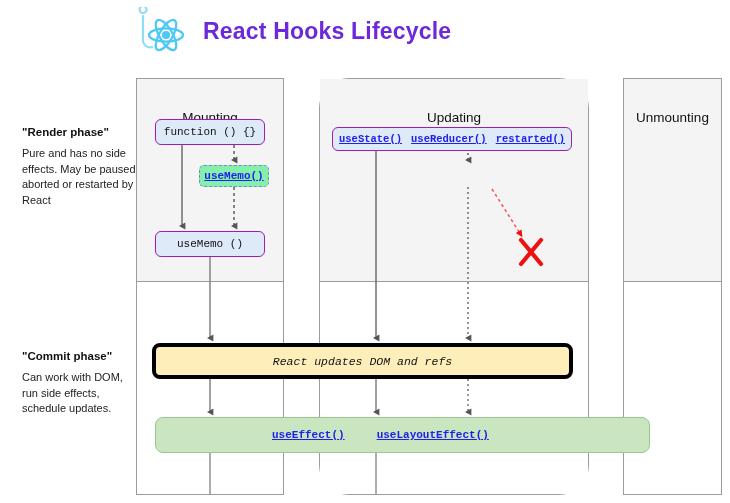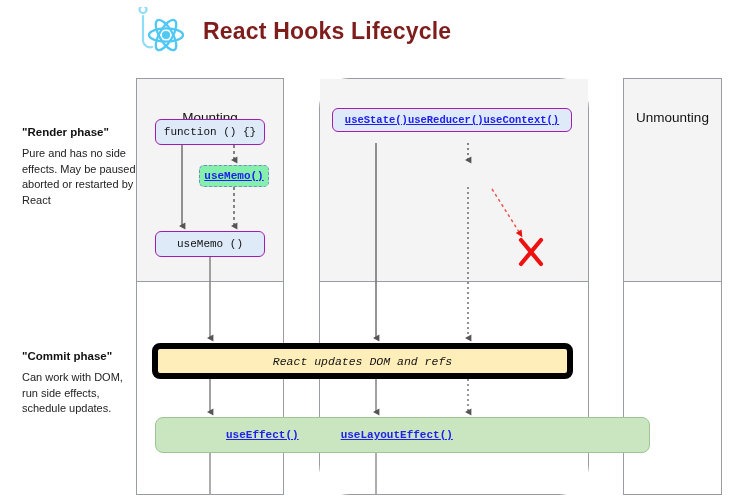--- a/index.html
+++ b/index.html
@@ -29,21 +29,21 @@
     position: absolute;
     left: 133px; top: 7px;
     width: 58px; height: 54px;
   }
   .title {
     position: absolute;
     left: 203px; top: 18px;
     font-size: 23px;
     font-weight: bold;
     letter-spacing: 0.2px;
-    color: #7f1d1d;
+    color: #6d28d9;
     white-space: nowrap;
   }
   
   .phase-label {
     position: absolute;
     width: 118px;
   }
   .phase-label .ph-title {
     font-size: 11.5px;
     font-weight: bold;
@@ -119,53 +119,53 @@
   }
   .hooklink {
     color: #2020ee;
     text-decoration: underline;
     font-family: "Liberation Mono", monospace;
     font-weight: bold;
   }
   #node-function    { left: 155px; top: 119px; width: 110px; height: 26px; }
   #node-usememo     { left: 199px; top: 165px; width: 70px;  height: 22px; }
   #node-return      { left: 155px; top: 231px; width: 110px; height: 26px; }
-  #node-updatehooks { left: 332px; top: 108px; width: 240px; height: 24px;
-                      justify-content: center; padding: 0 6px; font-size: 10.5px; }
+  #node-updatehooks { left: 332px; top: 127px; width: 240px; height: 24px;
+                      justify-content: space-between; padding: 0 6px; font-size: 10.5px; }
   #node-usecallback { left: 405px; top: 165px; width: 96px;  height: 22px; }
 
   .band-wide {
     position: absolute;
     box-sizing: border-box;
     display: flex;
     align-items: center;
     border-radius: 8px;
     font-family: "Liberation Mono", monospace;
     z-index: 6;
   }
   #band-dom {
     left: 152px; top: 343px; width: 421px; height: 36px;
     background: #fdeeba;
-    border: 6px solid #000000;
+    border: 4px solid #000000;
     justify-content: center;
     font-style: italic;
     font-size: 11.5px;
     color: #111;
   }
   #band-effects {
     left: 155px; top: 417px; width: 495px; height: 36px;
     background: #c9e6c1;
     border: 1px solid #9cc592;
     justify-content: flex-start;
     font-size: 11px;
   }
   #band-effects .eff-inner {
     display: flex;
-    gap: 42px;
-    margin-left: 70px;
+    gap: 32px;
+    margin-left: 116px;
   }
 
   
   .wires {
     position: absolute;
     left: 0; top: 0;
     width: 730px; height: 503px;
     z-index: 3;
     pointer-events: none;
   }
@@ -271,21 +271,21 @@
     <span class="hooklink">useMemo()</span>
   </div>
 
   <div class="node node-solid" id="node-return">
     <span>useMemo ()</span>
   </div>
 
   <div class="node node-solid" id="node-updatehooks">
     <span class="hooklink">useState()</span>
     <span class="hooklink">useReducer()</span>
-    <span class="hooklink">useContext()</span>
+    <span class="hooklink">restarted()</span>
   </div>
 
 
   <span class="redx">
     <svg width="26" height="30" viewBox="0 0 26 30">
       <path d="M3 3 L23 27 M23 3 L3 27" stroke="#ee1111" stroke-width="4.2" stroke-linecap="round"></path>
     </svg>
   </span>
 
   <div class="band-wide" id="band-dom">

